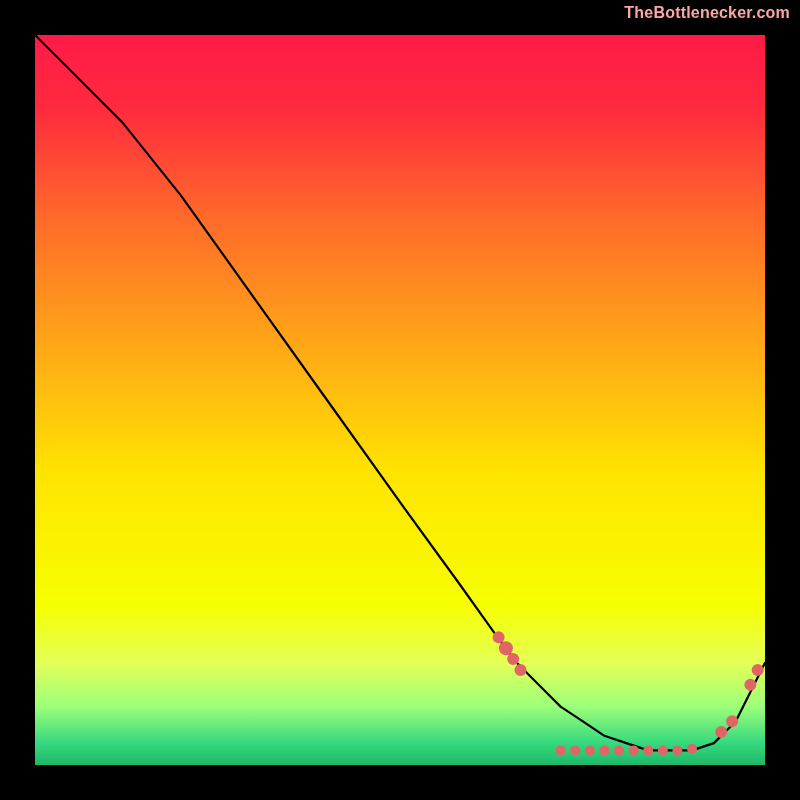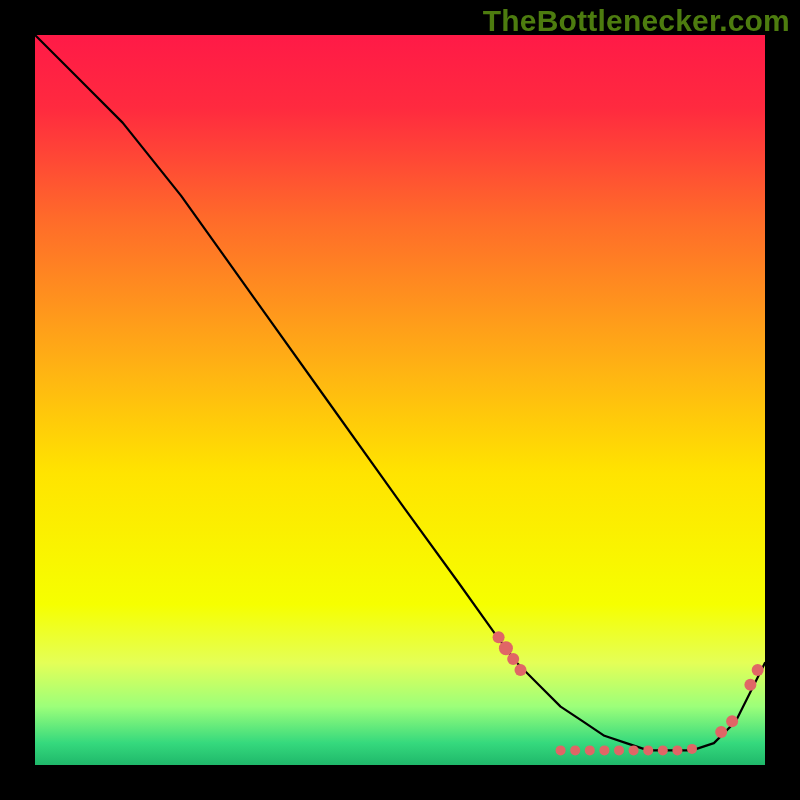--- a/index.html
+++ b/index.html
@@ -14,22 +14,22 @@
   .frame {
     position: relative;
     width: 800px;
     height: 800px;
     background: #000;
   }
   .attribution {
     position: absolute;
     top: 4px;
     right: 10px;
-    color: #4d7c0f;
-    font-size: 30px;
+    color: #fca5a5;
+    font-size: 16px;
     font-weight: 600;
     letter-spacing: 0.2px;
   }
   .plot {
     position: absolute;
     left: 35px;
     top: 35px;
     width: 730px;
     height: 730px;
   }

